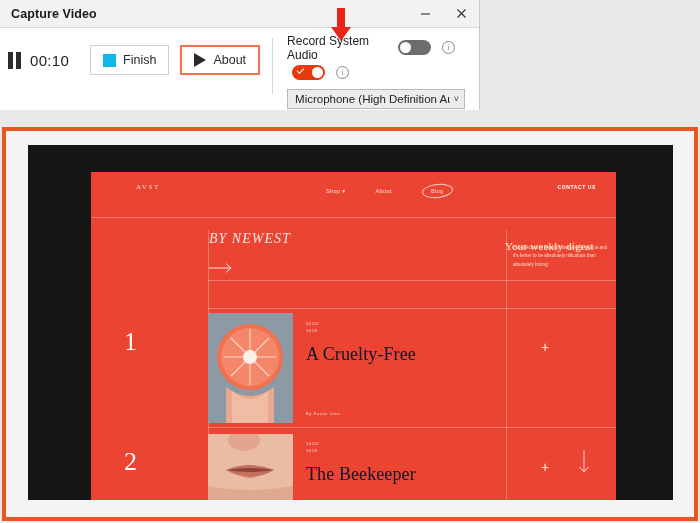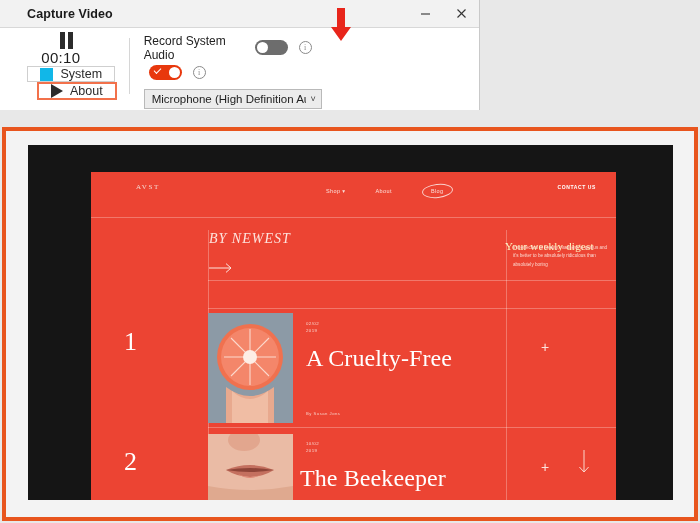--- a/index.html
+++ b/index.html
@@ -18,37 +18,37 @@
     border-left:none;border-top:none;
     box-sizing:border-box;
   }
   .titlebar{
     position:relative;height:27px;background:#f2f2f2;
     border-bottom:1px solid #d8d8d8;
     display:flex;align-items:center;
   }
   .win-title{
     font-size:12.5px;color:#1a1a1a;font-weight:bold;
-    margin-left:27px;letter-spacing:.1px;
+    margin-left:11px;letter-spacing:.1px;
   }
   .win-btns{position:absolute;right:0;top:0;height:27px;display:flex;}
   .win-btn{
     width:36px;height:27px;display:flex;align-items:center;justify-content:center;
     color:#333;font-size:13px;
   }
   .win-btn.min svg,.win-btn.close svg{display:block;}
 
   .rec-body{
     position:relative;height:82px;display:flex;align-items:flex-start;
     background:#fff;
   }
 
   
   .left-cluster{
-    display:flex;align-items:center;height:56px;margin-top:4px;padding-left:26px;flex-direction:column;
+    display:flex;align-items:center;height:56px;margin-top:4px;padding-left:8px;
   }
   .pause-icon{display:flex;gap:3px;margin-right:9px;}
   .pause-icon i{display:block;width:5px;height:17px;background:#2b2b2b;}
   .timer{font-size:15px;color:#1d1d1d;letter-spacing:.3px;margin-right:21px;}
   .btn{
     display:flex;align-items:center;justify-content:center;gap:7px;
     height:30px;min-width:76px;padding:0 12px;
     border:1px solid #cfcfcf;background:#fff;box-sizing:border-box;
     font-size:12.5px;color:#2a2a2a;
   }
@@ -140,21 +140,21 @@
           white-space:nowrap;letter-spacing:.2px;margin-left:40px;}
   .quote{position:absolute;left:422px;top:72px;width:98px;font-size:4.6px;line-height:1.85;
          color:#fbd6ce;font-family:"Liberation Sans",sans-serif;}
 
   .idx{position:absolute;font-size:26px;color:#fff;font-family:"Liberation Serif",serif;}
   .thumb{position:absolute;overflow:hidden;}
   .thumb .ph{position:absolute;left:0;top:0;width:100%;height:100%;}
 
   .art-meta{position:absolute;font-size:4.4px;line-height:1.7;color:#f8cfc7;
             font-family:"Liberation Sans",sans-serif;letter-spacing:.4px;}
-  .art-title{position:absolute;font-size:24px;line-height:1.22;color:#ffffff;letter-spacing:.1px;}
+  .art-title{position:absolute;font-size:18px;line-height:1.22;color:#0f172a;letter-spacing:.1px;}
   .art-by{position:absolute;font-size:4.2px;color:#f7cdc4;letter-spacing:.5px;
           font-family:"Liberation Sans",sans-serif;}
   .plus{position:absolute;color:#fde3dd;font-size:14px;line-height:1;font-family:"Liberation Sans",sans-serif;}
   .down-arrow{position:absolute;width:14px;height:26px;}
 </style>
 </head>
 <body>
 
 <div class="rec-window">
 
@@ -179,21 +179,21 @@
 
     <div class="left-cluster">
       <div class="pause-icon">
           <i></i>
           <i></i>
         </div>
       <div class="timer">00:10</div>
 
       <div class="btn finish">
         <span class="sq-cyan"></span>
-        <span>System</span>
+        <span>Finish</span>
       </div>
 
       <div class="btn resume">
         <span class="tri-play"></span>
         <span>About</span>
       </div>
     </div>
 
     <div class="divider"></div>
 
@@ -307,21 +307,21 @@
           <path d="M18 36 Q42 32 66 36 Q42 40 18 36 Z" fill="#8e4438"></path>
           <path d="M30 40 Q42 46 54 40 Q42 48 30 40 Z" fill="#e08a77"></path>
           <path d="M0 52 Q42 60 85 52 L85 66 L0 66 Z" fill="#dfa98f"></path>
         </svg>
       </div>
 
       <div class="art-meta" style="left:215px;top:268px;">
         <div>10/02</div>
         <div>2019</div>
       </div>
-      <div class="art-title" style="left:209px;top:292px;">
+      <div class="art-title" style="left:215px;top:292px;">
         <div>The Beekeeper</div>
       </div>
       <div class="plus" style="left:450px;top:288px;">+</div>
 
       <div class="down-arrow" style="left:486px;top:278px;">
         <svg width="14" height="26" viewBox="0 0 14 26">
           <line x1="7" y1="0" x2="7" y2="22" stroke="#fbd6cc" stroke-width="1"></line>
           <polyline points="2.4,17 7,22 11.6,17" fill="none" stroke="#fbd6cc" stroke-width="1"></polyline>
         </svg>
       </div>

